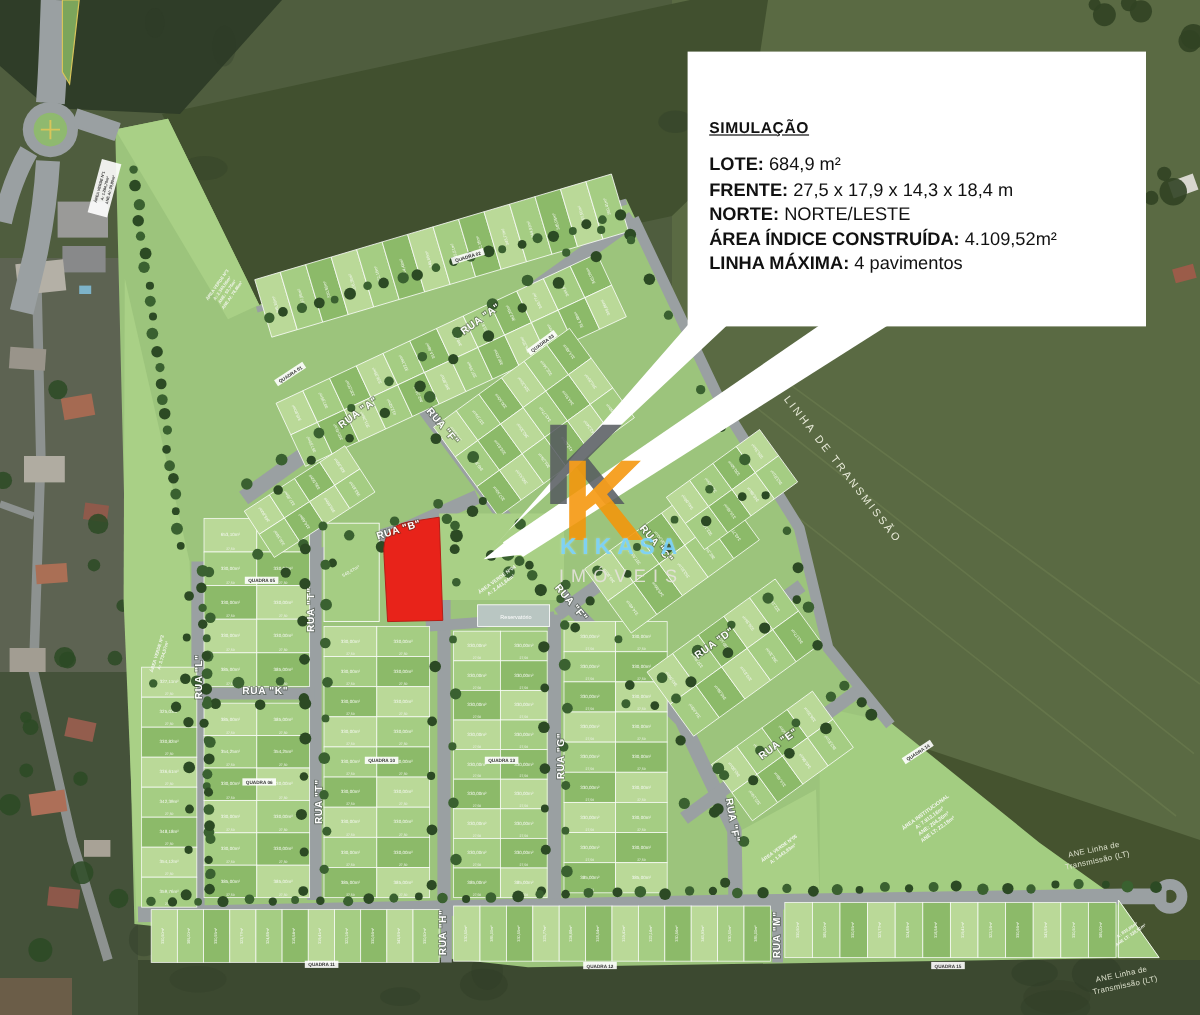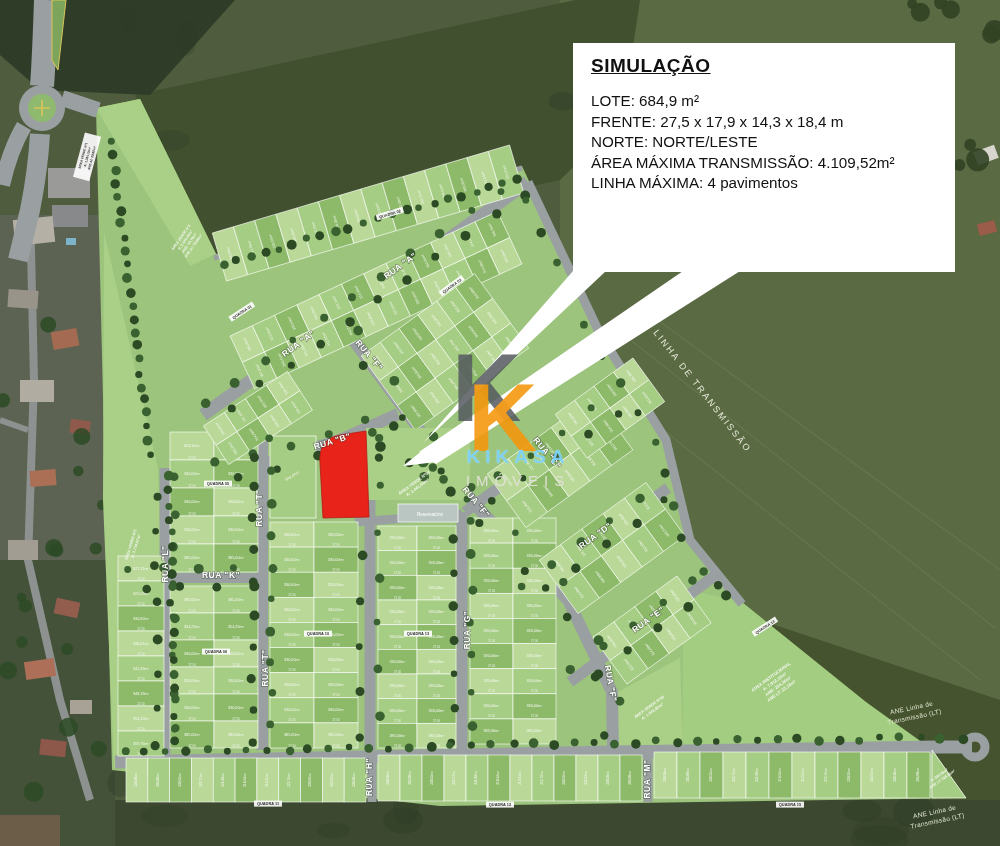--- a/index.html
+++ b/index.html
@@ -2,24 +2,24 @@
 <html><head>
 <meta charset="utf-8">
 <style>
   html,body{margin:0;padding:0;background:#222;}
   #stage{position:relative;width:1000px;height:846px;overflow:hidden;
          font-family:"Liberation Sans",sans-serif;background:#4f5d3e;}
   #map-svg{position:absolute;left:0;top:0;}
   
   #info-box{position:absolute;left:573px;top:43px;width:382px;height:229px;
             background:#ffffff;box-sizing:border-box;padding:12px 16px 0 18px;color:#111;}
-  #info-title{font-size:19px;font-weight:bold;text-decoration:underline;
-              letter-spacing:.5px;margin-bottom:14px;}
+  #info-title{font-size:13px;font-weight:bold;text-decoration:underline;
+              letter-spacing:.5px;margin-bottom:14px;margin-top:44px;}
   .ib-line{font-size:15.2px;line-height:20.6px;white-space:nowrap;}
-  .ib-line b{font-weight:normal;}
+  .ib-line b{font-weight:bold;}
   
   #logo{position:absolute;left:438px;top:350px;width:160px;height:148px;opacity:.93;}
   .k{position:absolute;font-weight:800;font-size:96px;line-height:1;
      font-family:"Liberation Sans",sans-serif;}
   #k-gray{left:14px;top:-10px;color:#565b60;opacity:.92;}
   #k-orange{left:30px;top:20px;color:#f5960a;opacity:.95;}
   #brand{position:absolute;left:0;top:96px;width:160px;text-align:center;
          color:#7dd3fc;font-size:19px;font-weight:700;letter-spacing:5px;
          text-shadow:0 0 2px rgba(255,255,255,.35);}
   #brand2{position:absolute;left:0;top:122px;width:160px;text-align:center;
@@ -1098,17 +1098,17 @@
     <div id="brand">KIKASA</div>
     <div id="brand2">IMÓVEIS</div>
   </div>
 
   <div id="info-box">
     <div id="info-title">SIMULAÇÃO</div>
     <div id="info-lines">
         <div class="ib-line"><b>LOTE:</b><span> 684,9 m²</span></div>
         <div class="ib-line"><b>FRENTE:</b><span> 27,5 x 17,9 x 14,3 x 18,4 m</span></div>
         <div class="ib-line"><b>NORTE:</b><span> NORTE/LESTE</span></div>
-        <div class="ib-line"><b>ÁREA MÁXIMA TRANSMISSÃO:</b><span> 4.109,52m²</span></div>
+        <div class="ib-line"><b>ÁREA ÍNDICE CONSTRUÍDA:</b><span> 4.109,52m²</span></div>
         <div class="ib-line"><b>LINHA MÁXIMA:</b><span> 4 pavimentos</span></div>
       </div>
   </div>
 </div>
 
 </body></html>

